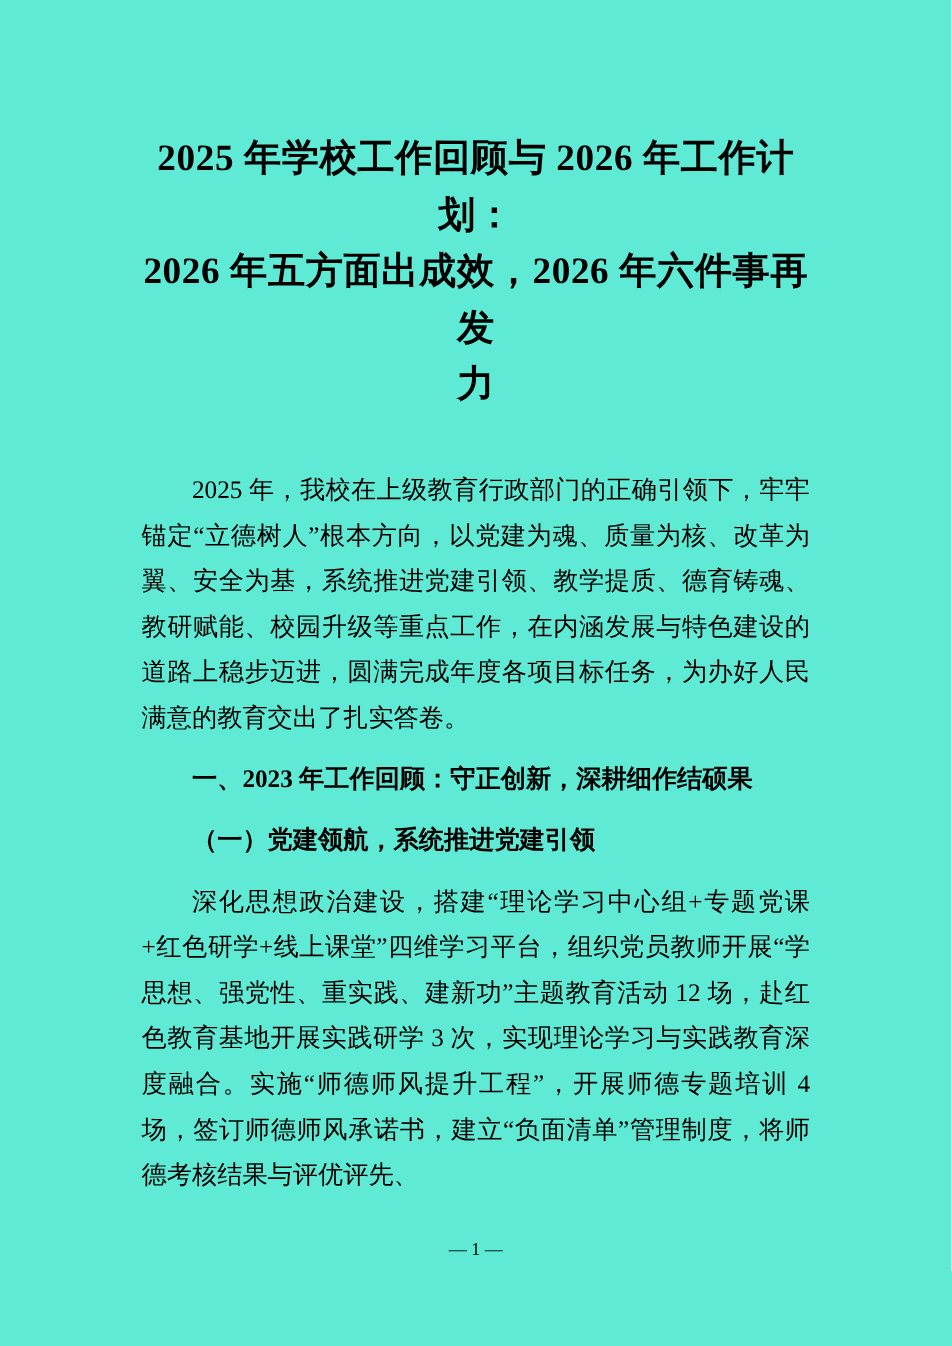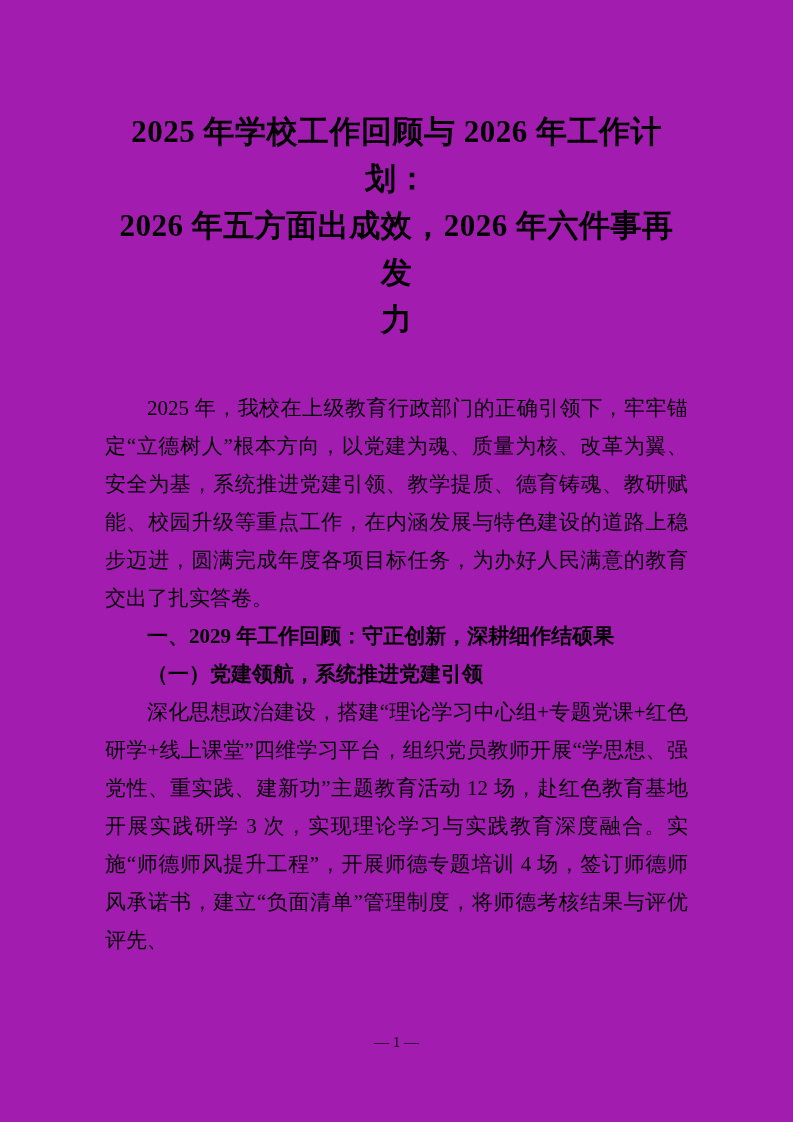--- a/index.html
+++ b/index.html
@@ -13,35 +13,35 @@
       position: relative;
       font-family: "Liberation Serif", "DejaVu Serif", serif;
       color: #000000;
       overflow: hidden;
     }
     .page {
       position: absolute;
       inset: 0;
       box-sizing: border-box;
       padding: 108px 105px 0 105px;
-      background: #a21caf;
+      background: #5eead4;
     }
     .doc-title {
       margin: 0 0 46px 0;
       font-size: 31px;
       font-weight: bold;
       text-align: center;
       line-height: 47px;
       letter-spacing: 0.5px;
     }
     .title-line {
       display: block;
     }
     .para {
-      margin: 0;
+      margin: 13px;
       font-size: 21px;
       line-height: 38px;
       text-align: justify;
       text-indent: 2em;
       word-break: break-all;
     }
     .heading {
       font-weight: bold;
     }
     .footer {
@@ -60,21 +60,21 @@
 <div class="page">
 
   <h1 class="doc-title">
     <span class="title-line">2025 年学校工作回顾与 2026 年工作计划：</span>
     <span class="title-line">2026 年五方面出成效，2026 年六件事再发</span>
     <span class="title-line">力</span>
   </h1>
 
   <p class="para">2025 年，我校在上级教育行政部门的正确引领下，牢牢锚定“立德树人”根本方向，以党建为魂、质量为核、改革为翼、安全为基，系统推进党建引领、教学提质、德育铸魂、教研赋能、校园升级等重点工作，在内涵发展与特色建设的道路上稳步迈进，圆满完成年度各项目标任务，为办好人民满意的教育交出了扎实答卷。</p>
 
-  <p class="para heading">一、2029 年工作回顾：守正创新，深耕细作结硕果</p>
+  <p class="para heading">一、2023 年工作回顾：守正创新，深耕细作结硕果</p>
 
   <p class="para heading">（一）党建领航，系统推进党建引领</p>
 
 
   <p class="para">深化思想政治建设，搭建“理论学习中心组+专题党课+红色研学+线上课堂”四维学习平台，组织党员教师开展“学思想、强党性、重实践、建新功”主题教育活动 12 场，赴红色教育基地开展实践研学 3 次，实现理论学习与实践教育深度融合。实施“师德师风提升工程”，开展师德专题培训 4 场，签订师德师风承诺书，建立“负面清单”管理制度，将师德考核结果与评优评先、</p>
 
 </div>
 
 <div class="footer">— 1 —</div>
 

